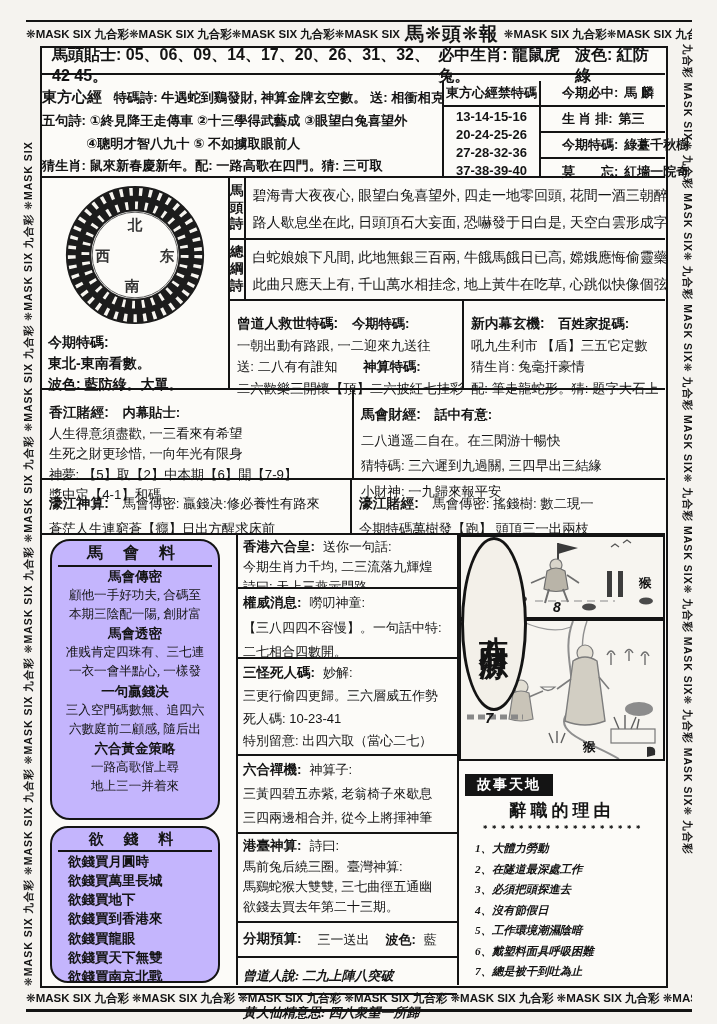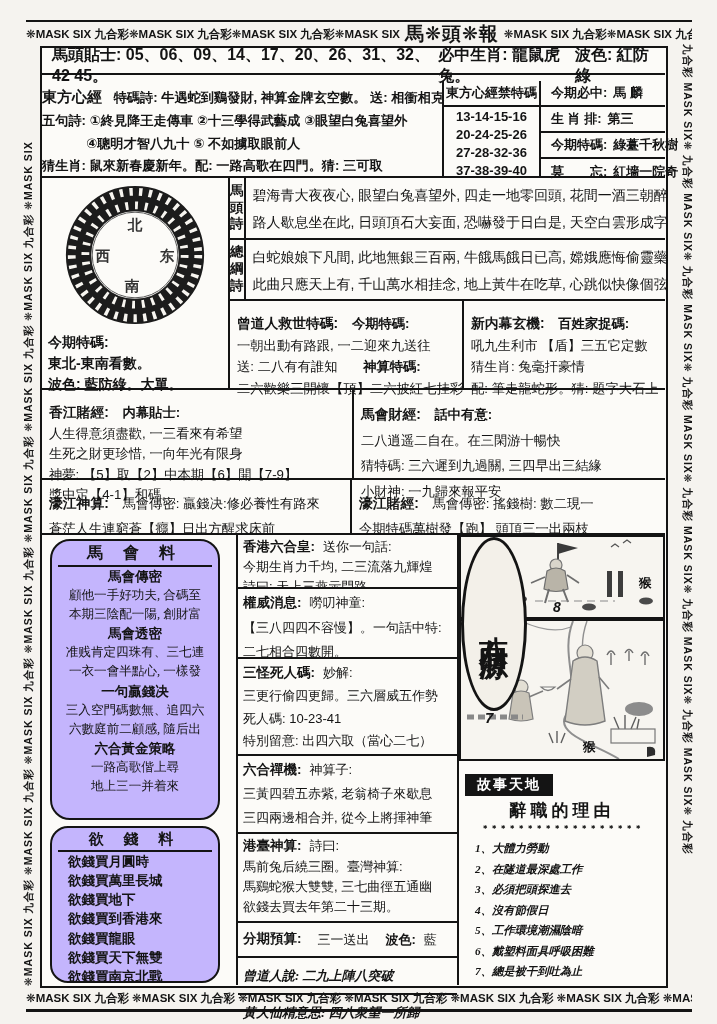--- a/index.html
+++ b/index.html
@@ -25,21 +25,21 @@
   .east-left{left:0;top:33px;width:400px;height:97px;padding:3px 0;font-size:13.2px;
              font-weight:700;line-height:1.72;white-space:nowrap;}
   .east-title{font-size:15px;font-weight:900;margin-right:8px;}
   .east-indent{padding-left:44px;}
   .east-ban{left:400px;top:33px;width:97px;height:97px;}
   .east-ban-title{height:24px;display:flex;align-items:center;justify-content:center;
                   font-size:13px;font-weight:900;}
   .east-ban-num{height:18px;display:flex;align-items:center;justify-content:center;
                 font-size:13px;font-weight:700;}
   .east-info{left:497px;top:33px;width:126px;height:97px;}
-  .east-info-row{height:24px;display:flex;align-items:center;padding:0 10px;
+  .east-info-row{height:24px;display:flex;align-items:center;padding:0 21px;
                  font-size:13px;font-weight:900;gap:6px;white-space:nowrap;}
   .east-info-row:last-child{height:25px;}
   .compass-box{left:0;top:130px;width:188px;height:212px;padding:4px 6px;text-align:center;}
   .compass-lines{text-align:left;font-size:14px;font-weight:900;line-height:1.5;}
   .poem-row{left:188px;width:435px;height:62px;display:flex;}
   .poem-label{width:30px;display:flex;flex-direction:column;align-items:center;
               justify-content:center;font-size:13.5px;font-weight:900;line-height:1.25;}
   .poem-lines{flex:1;padding:4px 7px;font-size:14px;line-height:27px;white-space:nowrap;}
   .sec{padding:12px 7px;font-size:13.3px;line-height:1.6;white-space:nowrap;}
   .sec .t{font-weight:900;font-size:13.8px;margin-right:10px;}

